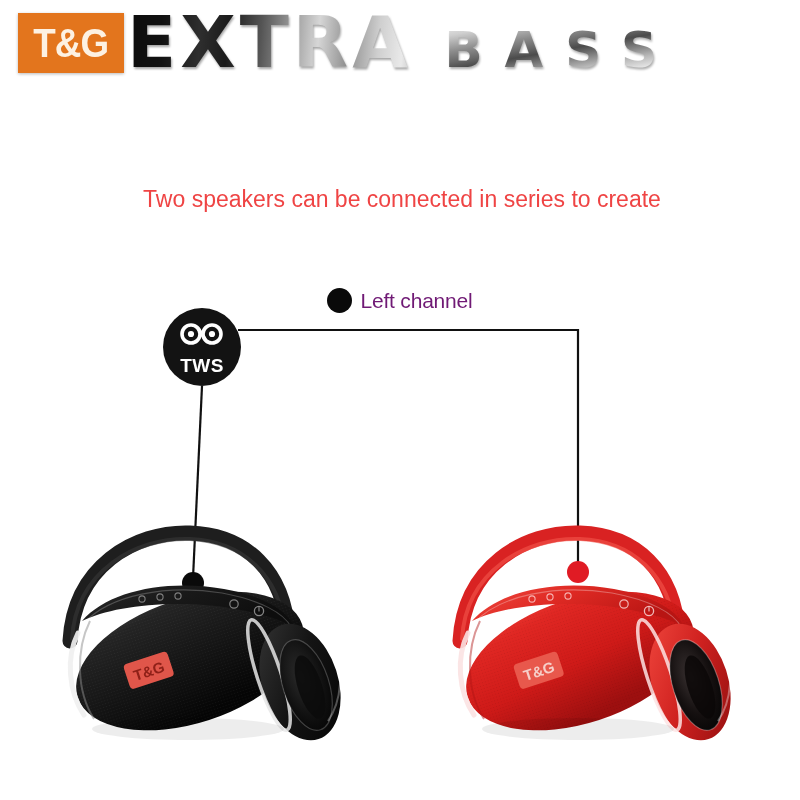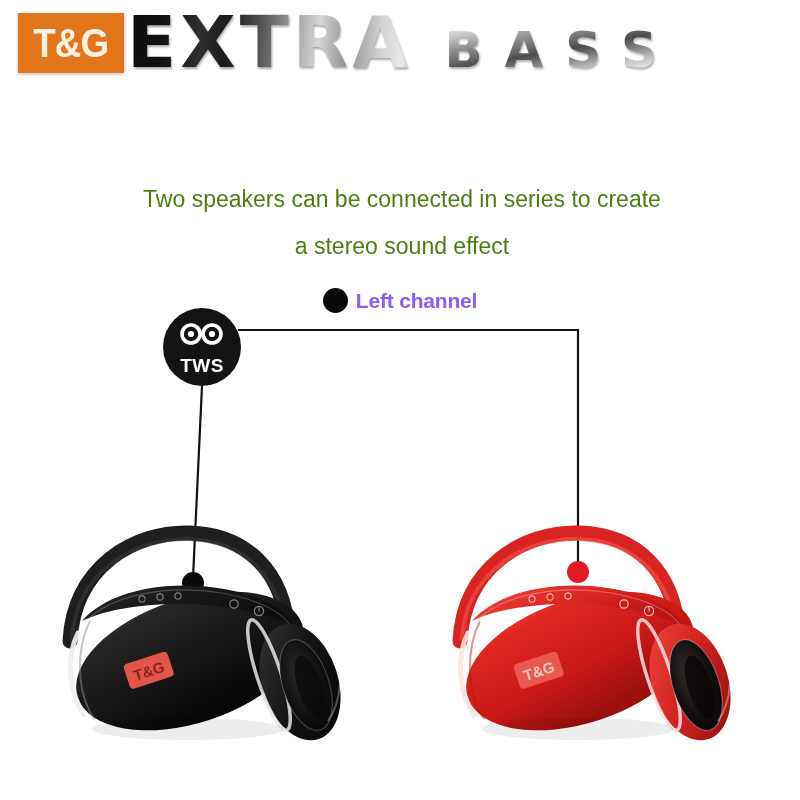--- a/index.html
+++ b/index.html
@@ -85,21 +85,21 @@
     display: inline-block;
     padding: 0 0 0 22px;
   }
 
   
   .subtitle {
     position: absolute;
     left: 4px; right: 0;
     top: 176px;
     text-align: center;
-    color: #4d7c0f;
+    color: #ef4444;
     font-size: 23px;
     line-height: 47px;
     font-family: "Liberation Sans", sans-serif;
   }
 
   
   .legend {
     position: absolute;
     left: 0; right: 0;
     top: 288px;
@@ -116,22 +116,22 @@
   .legend-dot {
     width: 25px;
     height: 25px;
     border-radius: 50%;
     flex: 0 0 auto;
   }
   .legend-dot.black { background: #0a0a0a; }
   .legend-dot.red   { background: #e01b24; }
   .legend-label {
     font-size: 21px;
-    font-weight: 700;
-    color: #8b5cf6;
+    font-weight: 400;
+    color: #701a75;
     letter-spacing: -0.2px;
   }
 
   
   .connector-svg {
     position: absolute;
     left: 0;
     top: 0;
     width: 800px;
     height: 800px;
@@ -179,21 +179,20 @@
   <span class="brand-logo-text">T&amp;G</span>
 </div>
 
 <div class="headline">
   <div class="headline-extra">EXTRA</div>
   <div class="headline-bass">BASS</div>
 </div>
 
 <div class="subtitle">
   <div>Two speakers can be connected in series to create</div>
-  <div>a stereo sound effect</div>
 </div>
 
 <div class="legend">
   <div class="legend-item">
     <span class="legend-dot black"></span>
     <span class="legend-label">Left channel</span>
   </div>
 </div>
 
 <svg class="connector-svg" viewBox="0 0 800 800">

